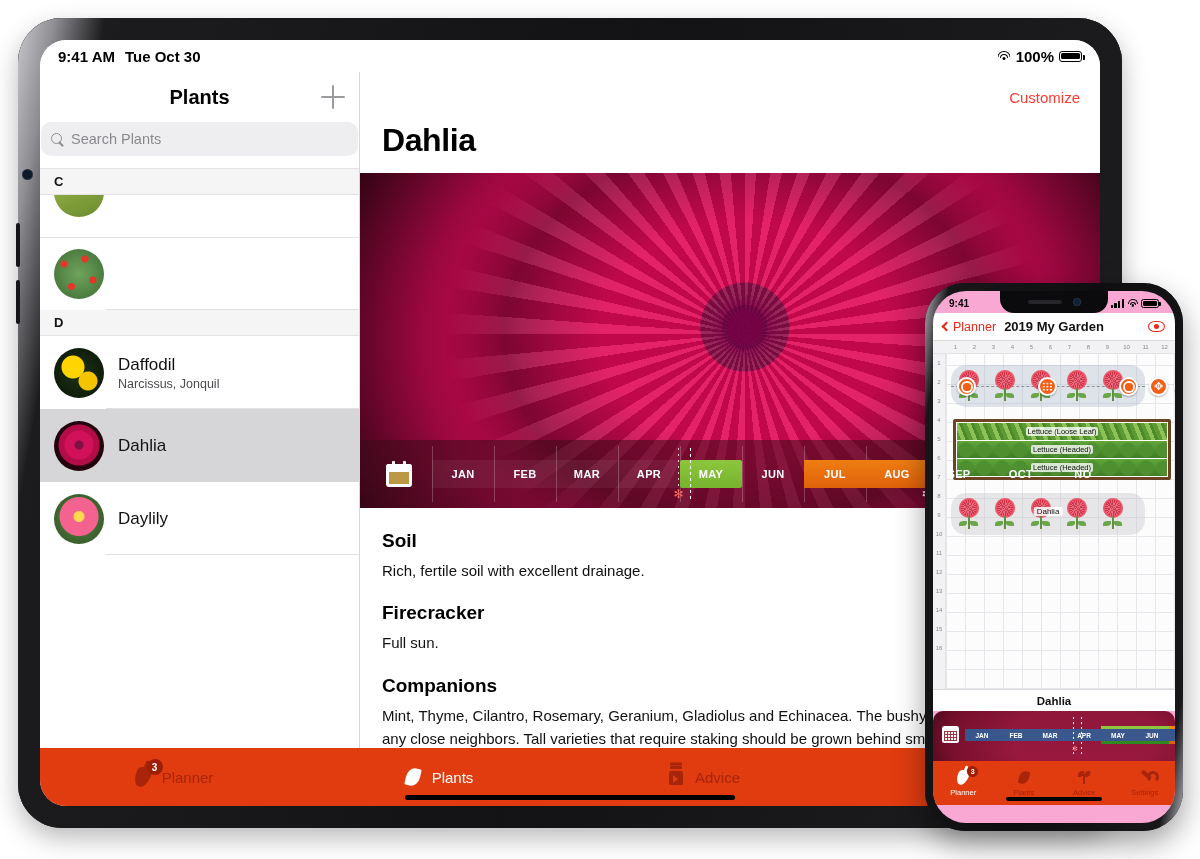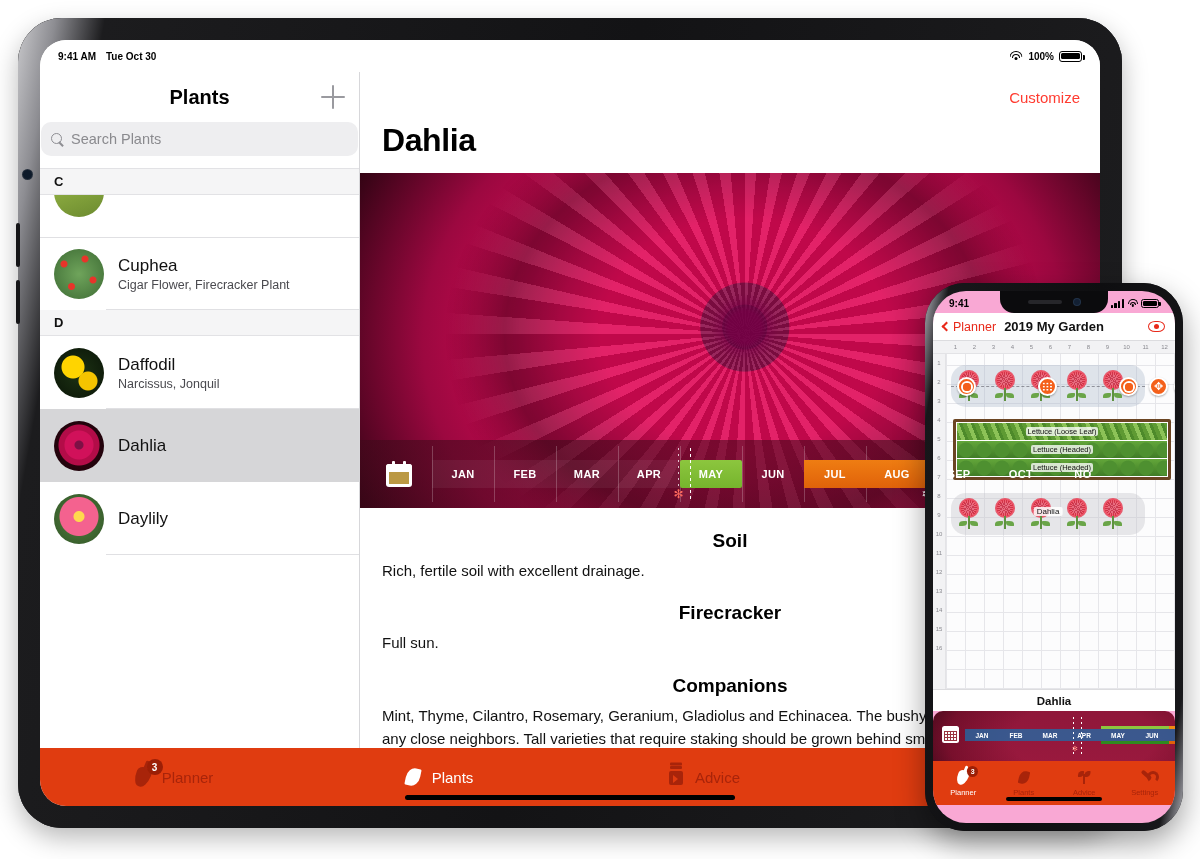--- a/index.html
+++ b/index.html
@@ -26,21 +26,21 @@
     position:absolute; inset:0; background:#fff; overflow:hidden;
     display:flex; flex-direction:column;
   }
   .ipad-btn { position:absolute; background:#151517; border-radius:2px; }
   .ipad-cam { position:absolute; left:5px; top:152px; width:9px; height:9px;
       border-radius:50%; background:#0d1a2a; box-shadow:0 0 0 1px #26303d; }
 
   
   .ip-status {
     height:26px; flex:0 0 26px; display:flex; align-items:center;
-    padding:16px 18px; font-size:10px; font-weight:bold; color:#000; background:#fff;
+    padding:16px 18px; font-size:15px; font-weight:bold; color:#000; background:#fff;
   }
   .ip-status .t { margin-right:10px; }
   .ip-status .d { font-weight:bold; }
   .ip-status .right { margin-left:auto; display:flex; align-items:center; gap:5px; }
   .wifi-ic { width:14px; height:11px; position:relative; }
   .wifi-ic i { position:absolute; left:50%; border:1.6px solid #000;
       border-bottom:none; border-radius:50% 50% 0 0 / 100% 100% 0 0;
       transform:translateX(-50%); }
   .wifi-ic i:nth-child(1){ width:13px; height:6px; top:0; }
   .wifi-ic i:nth-child(2){ width:8px; height:4px; top:3px; }
@@ -174,21 +174,21 @@
   .tl-grid { position:absolute; left:0; right:0; top:6px; bottom:6px;
       background:repeating-linear-gradient(90deg, rgba(255,255,255,.22) 0 1px, transparent 1px 62px); }
   .frost { position:absolute; top:8px; bottom:6px; width:1px;
       background:repeating-linear-gradient(180deg,#fff 0 3px, transparent 3px 6px); }
   .frost.dotfaint { background:repeating-linear-gradient(180deg,rgba(255,255,255,.75) 0 2px, transparent 2px 6px); }
   .flake { position:absolute; width:13px; height:13px; color:#fff; font-size:12px;
       line-height:13px; text-align:center; }
   .flake.red { color:#ff6a5e; }
 
   .dt-body { flex:1; padding:22px 22px 0; overflow:hidden; }
-  .sec-h { font-size:19px; font-weight:bold; color:#000; margin-bottom:7px;text-align:center; }
+  .sec-h { font-size:19px; font-weight:bold; color:#000; margin-bottom:7px; }
   .sec-p { font-size:15px; color:#111; line-height:1.55; margin-bottom:20px; white-space:pre-wrap; }
   .sec-p.last { margin-bottom:0; }
 
   
   .ip-tabs { height:58px; flex:0 0 58px; background:#e03c10; display:flex; align-items:center;
       position:relative; }
   .ip-tab { flex:1; display:flex; align-items:center; justify-content:center; gap:8px;
       color:#a8240a; font-size:15px; position:relative; }
   .ip-tab.active { color:#ffffff; }
   .ti { width:22px; height:22px; position:relative; flex:0 0 22px; }
@@ -411,24 +411,20 @@
               <div class="sec-head">C</div>
               <div class="row partial nosep">
                 <div class="thumb t-prev"></div>
                 <div class="rtext">
                     <div class="rname"></div>
                   </div>
 
               </div>
               <div class="row" style="border-top:1px solid #e0e0e3;">
                 <div class="thumb t-cuphea"></div>
-                <div class="rtext">
-                  <div class="rname">Cuphea</div>
-                  <div class="rsub">Cigar Flower, Firecracker Plant</div>
-                </div>
                 <div class="sep"></div>
               </div>
 
               <div class="sec-head">D</div>
               <div class="row">
                 <div class="thumb t-daffodil"></div>
                 <div class="rtext">
                   <div class="rname">Daffodil</div>
                   <div class="rsub">Narcissus, Jonquil</div>
                 </div>

